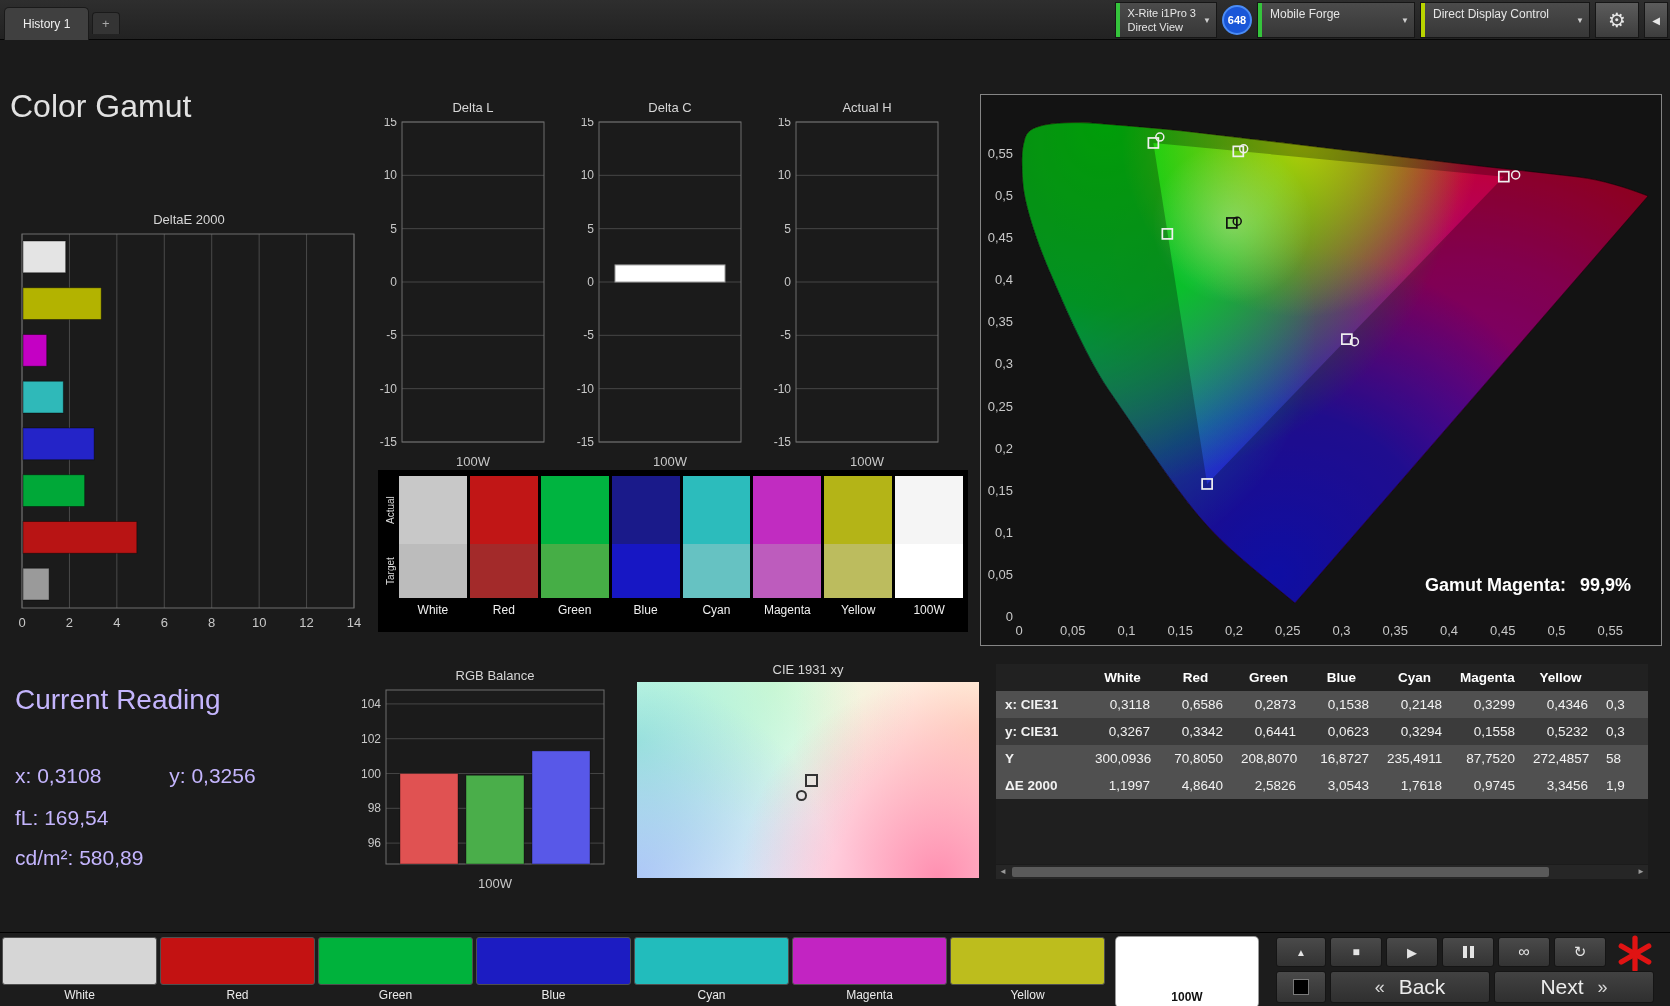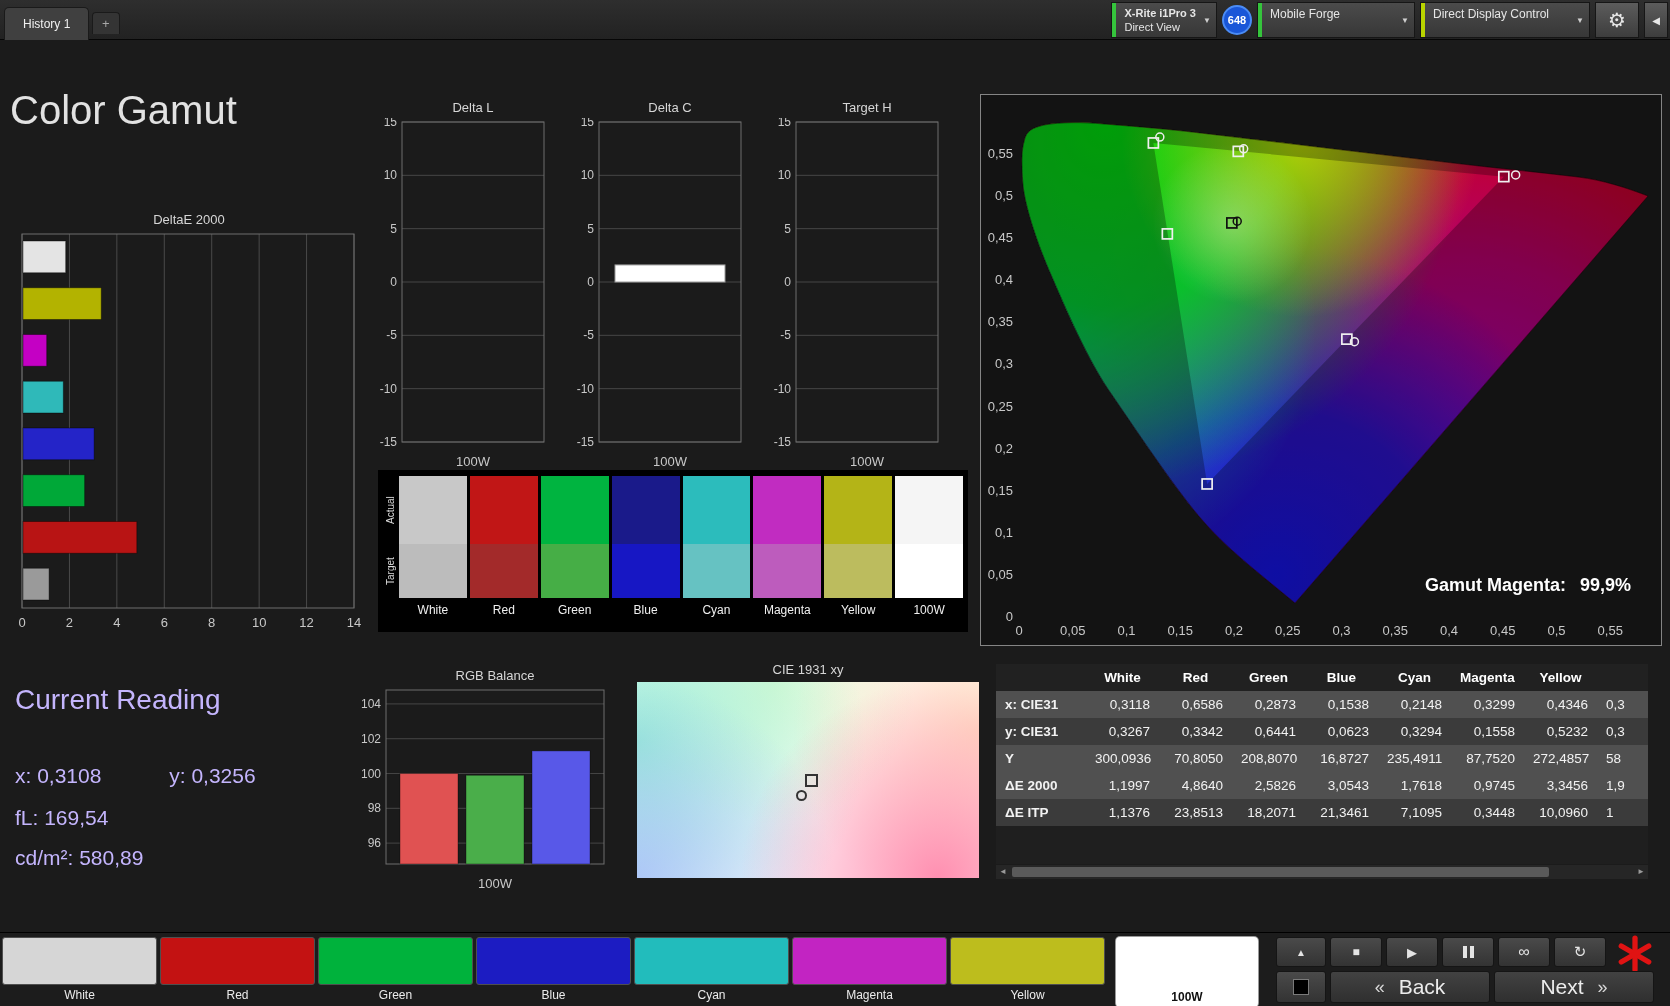--- a/index.html
+++ b/index.html
@@ -18,31 +18,31 @@
        border-radius:4px 4px 0 0;font-size:13px}
   #top-right{position:absolute;right:2px;top:2px;height:36px;display:flex;gap:5px;align-items:center}
   .drop{position:relative;height:36px;background:linear-gradient(#4b4b4b,#373737);
         border:1px solid #161616;display:flex;align-items:center;padding:0 20px 0 12px;font-size: 12px}
   .drop.single{align-items:flex-start;padding-top:4px}
   .accent{position:absolute;left:0;top:0;bottom:0;width:4px}
   .accent.green{background:#35c43c}
   .accent.lime{background:#b9d400}
   .chev{position:absolute;right:5px;top:50%;transform:translateY(-50%);font-size:8px;color:#cfcfcf}
   .two-line{display:flex;flex-direction:column;line-height:1.3}
-  .two-line .l1{font-weight:bold;font-size:11px}
+  .two-line .l1{font-weight:normal;font-size:11px}
   .two-line .l2{font-size:11px}
   .badge{width:30px;height:30px;border-radius:50%;background:#1956d8;border:2px solid #4b8cf5;
          color:#fff;font-size:11px;font-weight:bold;display:flex;align-items:center;justify-content:center}
   .iconbtn{height:36px;background:linear-gradient(#5c5c5c,#3d3d3d);border:1px solid #161616;
            color:#e8e8e8;display:flex;align-items:center;justify-content:center}
   #gear-btn{width:44px;font-size:20px}
   #collapse-btn{width:24px;font-size:10px}
 
   
-  #page-title{position:absolute;left:10px;top:88px;font-size:40px;font-weight:400;color:#e2e2e2}
+  #page-title{position:absolute;left:10px;top:88px;font-size:32px;font-weight:400;color:#e2e2e2}
   .panel-title{text-align:center;font-size:13px;color:#d6d6d6;height:18px}
   .xlabel{text-align:center;font-size:13px;color:#c8c8c8;margin-top:2px}
 
   
   #panel-deltae{position:absolute;left:16px;top:212px;width:346px}
   .delta-panel{position:absolute;top:100px;width:176px}
   #panel-delta_l{left:372px} #panel-delta_c{left:569px} #panel-delta_h{left:766px}
   .delta-panel .panel-title,.delta-panel .xlabel{padding-left:26px}
   #panel-rgb{position:absolute;left:352px;top:668px;width:258px}
   #panel-rgb .panel-title,#panel-rgb .xlabel{padding-left:28px}
@@ -245,21 +245,21 @@
         <line x1="30" y1="270.6666666666667" x2="172" y2="270.6666666666667" stroke="#464646"></line>
         <text x="25" y="274.6666666666667" fill="#c8c8c8" font-size="12" text-anchor="end">-10</text>
         <line x1="30" y1="324" x2="172" y2="324" stroke="#464646"></line>
         <text x="25" y="328" fill="#c8c8c8" font-size="12" text-anchor="end">-15</text>
         <rect x="30" y="4" width="142" height="320" fill="none" stroke="#6f6f6f"></rect>
         <rect x="46" y="146.93333333333334" width="110" height="17.066666666666663" fill="#ffffff" stroke="#9a9a9a"></rect>
       </svg>
     <div class="xlabel">100W</div>
   </section>
   <section class="delta-panel" id="panel-delta_h">
-    <div class="panel-title">Target H</div>
+    <div class="panel-title">Actual H</div>
     <svg id="svg-delta_h" width="176" height="330">
         <line x1="30" y1="4" x2="172" y2="4" stroke="#464646"></line>
         <text x="25" y="8" fill="#c8c8c8" font-size="12" text-anchor="end">15</text>
         <line x1="30" y1="57.33333333333333" x2="172" y2="57.33333333333333" stroke="#464646"></line>
         <text x="25" y="61.33333333333333" fill="#c8c8c8" font-size="12" text-anchor="end">10</text>
         <line x1="30" y1="110.66666666666666" x2="172" y2="110.66666666666666" stroke="#464646"></line>
         <text x="25" y="114.66666666666666" fill="#c8c8c8" font-size="12" text-anchor="end">5</text>
         <line x1="30" y1="164" x2="172" y2="164" stroke="#464646"></line>
         <text x="25" y="168" fill="#c8c8c8" font-size="12" text-anchor="end">0</text>
         <line x1="30" y1="217.33333333333331" x2="172" y2="217.33333333333331" stroke="#464646"></line>
@@ -512,31 +512,20 @@
               <td class="rowlabel">ΔE 2000</td>
               <td class="val">1,1997</td>
               <td class="val">4,8640</td>
               <td class="val">2,5826</td>
               <td class="val">3,0543</td>
               <td class="val">1,7618</td>
               <td class="val">0,9745</td>
               <td class="val">3,3456</td>
               <td class="val partial">1,9</td>
             </tr>
-            <tr class="alt2">
-              <td class="rowlabel">ΔE ITP</td>
-              <td class="val">1,1376</td>
-              <td class="val">23,8513</td>
-              <td class="val">18,2071</td>
-              <td class="val">21,3461</td>
-              <td class="val">7,1095</td>
-              <td class="val">0,3448</td>
-              <td class="val">10,0960</td>
-              <td class="val partial">1</td>
-            </tr>
           </tbody>
         </table>
     </div>
     <div id="table-scrollbar">
       <span class="sb-arrow">◄</span>
       <div class="sb-track">
         <div class="sb-thumb"></div>
       </div>
       <span class="sb-arrow">►</span>
     </div>

